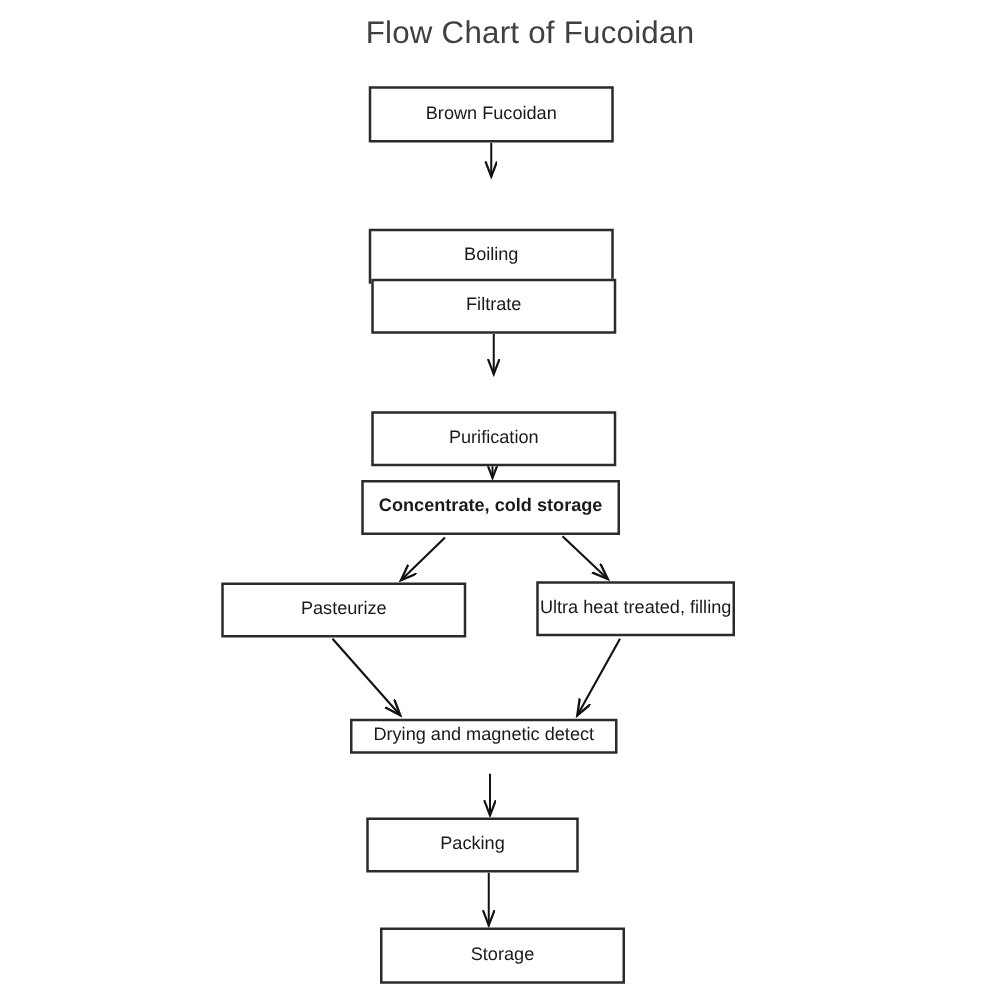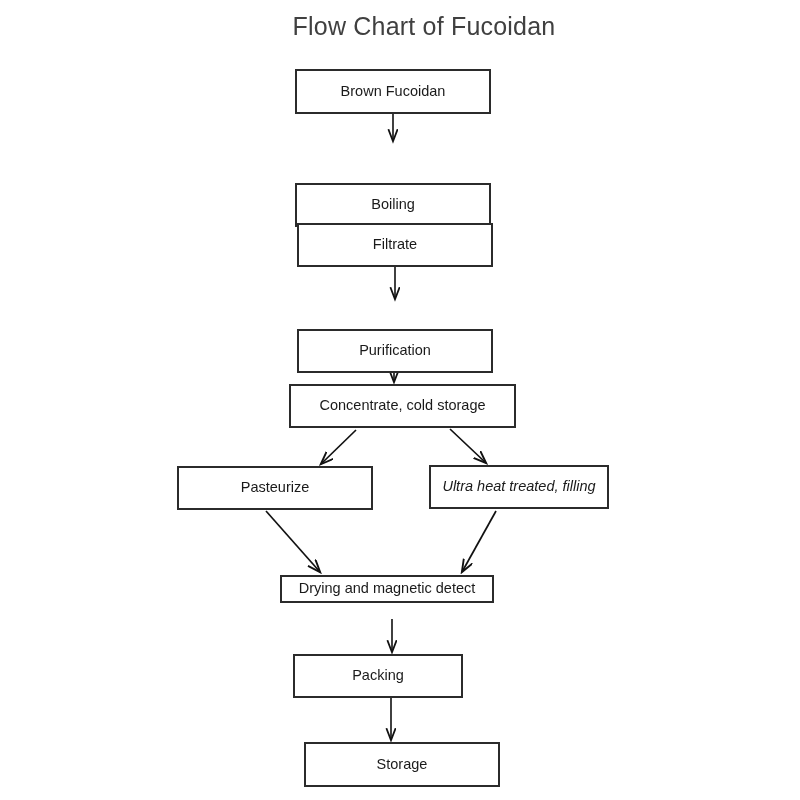--- a/index.html
+++ b/index.html
@@ -88,29 +88,29 @@
   </div>
 
   <div class="node" style="left:297px; top:223px; width:196px; height:44px;">
     <span>Filtrate</span>
   </div>
 
   <div class="node" style="left:297px; top:301px; width:196px; height:44px;margin-top:28px;">
     <span>Purification</span>
   </div>
 
-  <div class="node" style="left:289px; top:384px; width:227px; height:44px;">
+  <div class="node" style="left:289px; top:384px; width:207px; height:44px;font-weight:bold;">
     <span>Concentrate, cold storage</span>
   </div>
 
   <div class="node" style="left:177px; top:466px; width:196px; height:44px;align-items:center;">
     <span>Pasteurize</span>
   </div>
 
-  <div class="node" style="left:429px; top:465px; width:180px; height:44px;font-style:italic;">
+  <div class="node" style="left:429px; top:465px; width:159px; height:44px;">
     <span>Ultra heat treated, filling</span>
   </div>
 
   <div class="node" style="left:280px; top:575px; width:214px; height:28px;">
     <span>Drying and magnetic detect</span>
   </div>
 
   <div class="node" style="left:293px; top:654px; width:170px; height:44px;">
     <span>Packing</span>
   </div>

